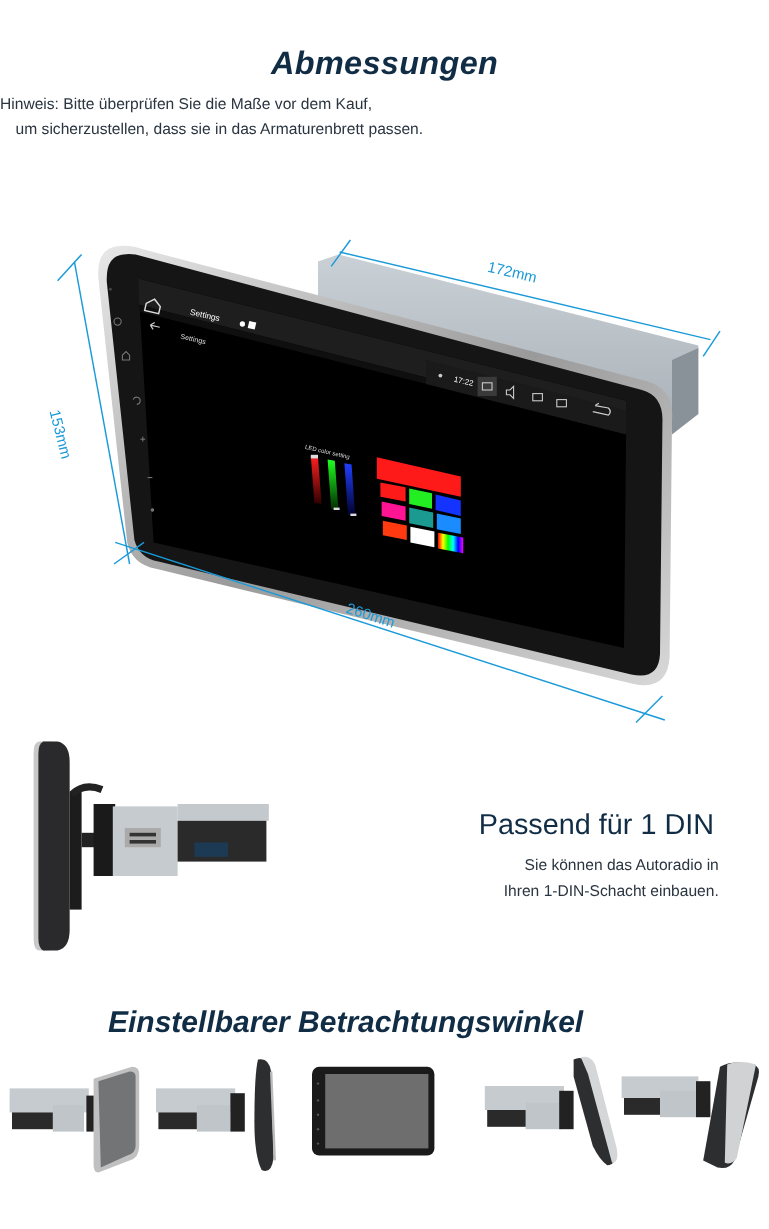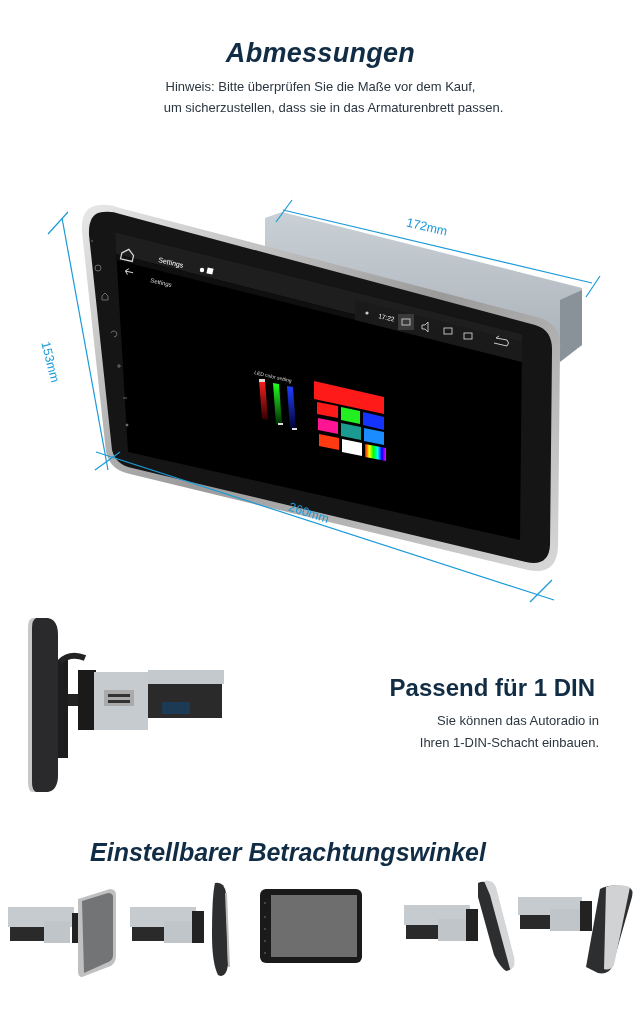--- a/index.html
+++ b/index.html
@@ -1,27 +1,27 @@
 <!DOCTYPE html>
 <html><head>
 <meta charset="utf-8">
 <style>
   html, body { margin: 0; padding: 0; background: #ffffff; }
   body { width: 641px; height: 1024px; position: relative; overflow: hidden; font-family: "Liberation Sans", sans-serif; color: #1b2e3f; }
   .abs { position: absolute; }
   .title { font-weight: bold; font-style: italic; color: #112d45; text-align: center; }
   #t1 { left: 0; width: 641px; top: 38px; font-size: 27px; letter-spacing: 0.3px; }
-  .sub { left: 0; width: 641px; text-align: center; font-size: 13px; color: #2a3540; }
+  .sub { left: 0; width: 641px; text-align: left; font-size: 13px; color: #2a3540; }
   #s1 { top: 79px; }
   #s2 { top: 100px; margin-left: 13px; }
 
   .dim-line { stroke: #1a9ad9; stroke-width: 1.2; fill: none; }
   .dim-label { position: absolute; color: #1a9ad9; font-size: 12.5px; white-space: nowrap; }
 
-  #t2 { right: 46px; top: 674px; font-size: 24px; font-weight: bold; color: #112d45; text-align: right; white-space: nowrap; }
+  #t2 { right: 46px; top: 674px; font-size: 24px; font-weight: normal; color: #112d45; text-align: right; white-space: nowrap; }
   .sub2 { right: 42px; font-size: 13px; color: #2a3540; white-space: nowrap; }
   #p1 { top: 713px; }
   #p2 { top: 735px; margin-left: 24px; }
 
   #t3 { left: 0; width: 576px; top: 838px; font-size: 25px; }
 </style>
 </head>
 <body>
 
 <div id="t1" class="abs title">Abmessungen</div>

